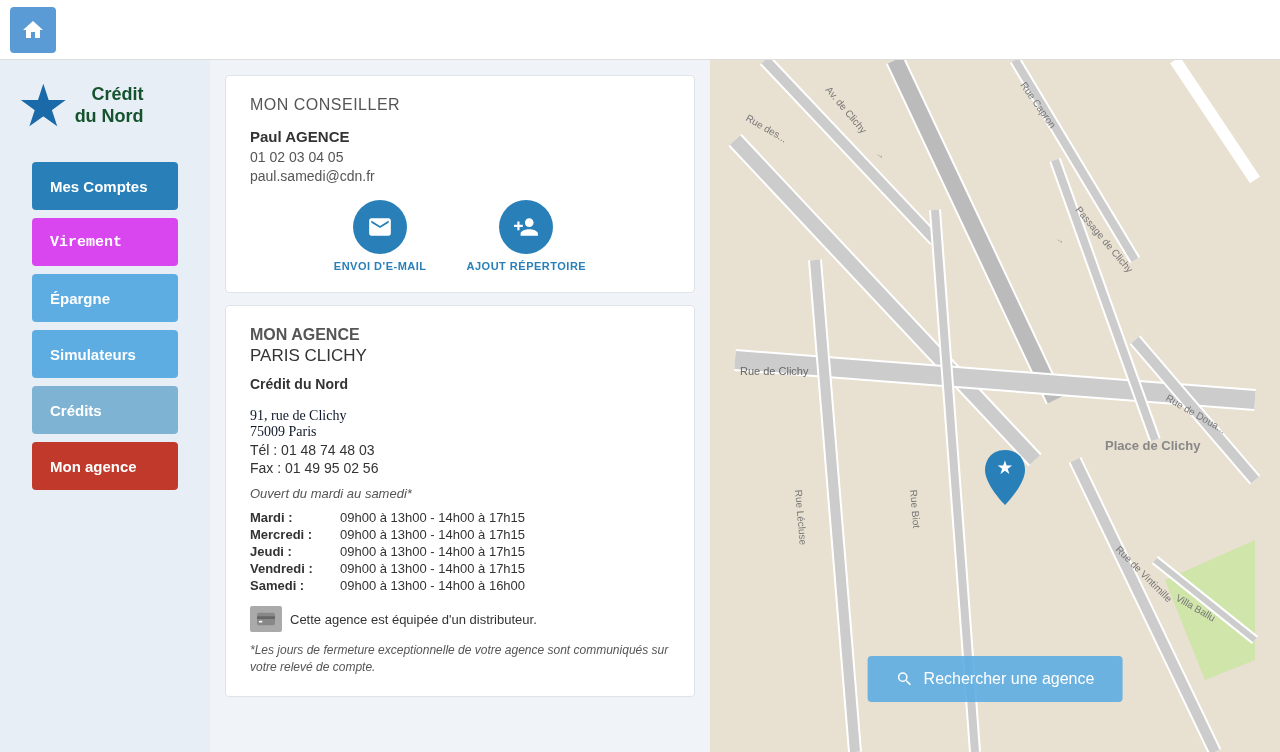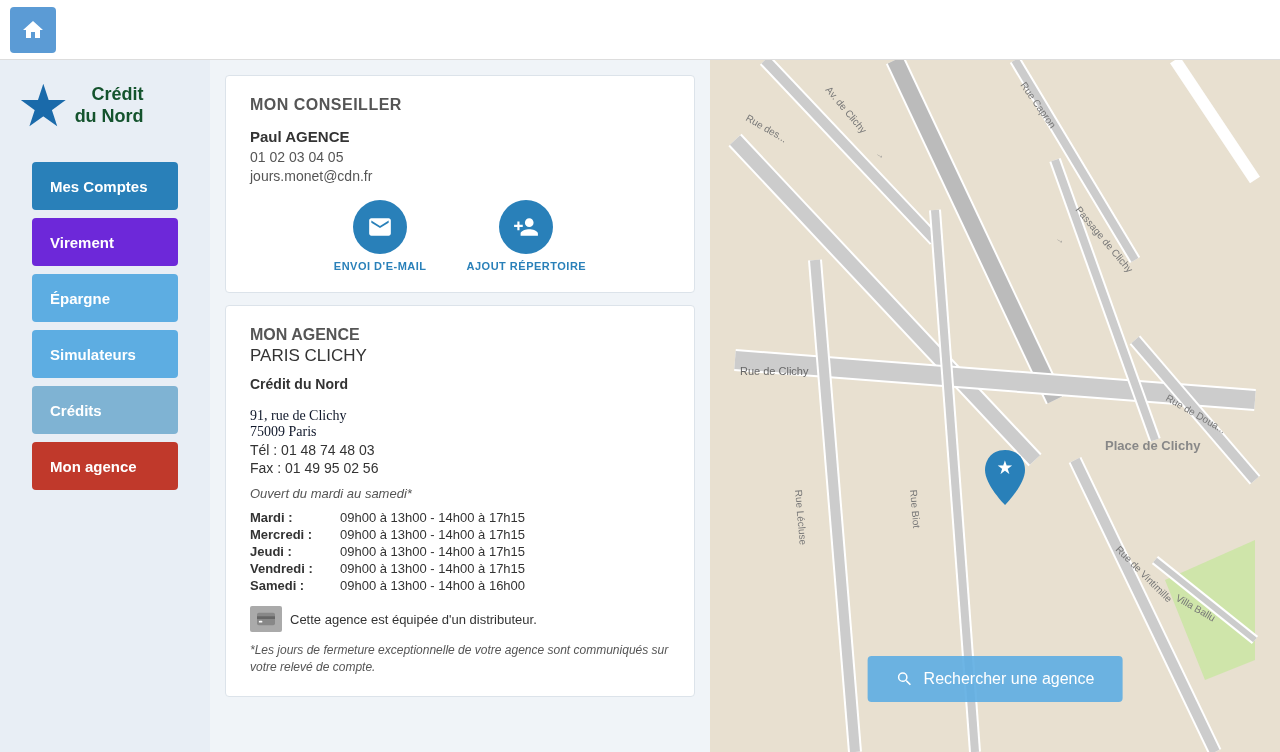--- a/index.html
+++ b/index.html
@@ -132,21 +132,21 @@
       padding-left: 18px;
       margin-bottom: 8px;
       cursor: pointer;
       font-size: 15px;
       font-weight: 600;
       color: white;
       text-decoration: none;
       border: none;
     }
     .nav-item.mes-comptes { background: #2980b9; }
-    .nav-item.virement { background: #6d28d9; }
+    .nav-item.virement { background: #d946ef; font-family: Liberation Mono, monospace; }
     .nav-item.epargne { background: #5dade2; }
     .nav-item.credits { background: #7fb3d3; }
     .nav-item.simulateurs { background: #5dade2; }
     .nav-item.mon-agence { background: #c0392b; }
 
     
     .content-area {
       flex: 1;
       display: flex;
       gap: 0;
@@ -164,21 +164,21 @@
     }
 
     .card {
       background: white;
       border: 1px solid #dce3ea;
       border-radius: 4px;
       padding: 20px 24px;
     }
     .card-title {
       font-size: 16px;
-      font-weight: bold;
+      font-weight: normal;
       color: #555;
       text-transform: uppercase;
       letter-spacing: 0.5px;
       margin-bottom: 14px;
     }
     .advisor-name {
       font-size: 15px;
       font-weight: bold;
       color: #333;
       margin-bottom: 4px;
@@ -367,21 +367,21 @@
   </div>
 
   <div class="content-area">
 
     <div class="cards-column">
 
       <div class="card">
         <div class="card-title">MON CONSEILLER</div>
         <div class="advisor-name">Paul AGENCE</div>
         <div class="advisor-phone">01 02 03 04 05</div>
-        <div class="advisor-email">jours.monet@cdn.fr</div>
+        <div class="advisor-email">paul.samedi@cdn.fr</div>
         <div class="action-icons">
           <div class="action-icon-item">
             <div class="icon-circle">
               <svg width="26" height="26" viewBox="0 0 24 24" fill="white">
                 <path d="M20 4H4c-1.1 0-2 .9-2 2v12c0 1.1.9 2 2 2h16c1.1 0 2-.9 2-2V6c0-1.1-.9-2-2-2zm0 4l-8 5-8-5V6l8 5 8-5v2z"></path>
               </svg>
             </div>
             <span class="icon-label">ENVOI D'E-MAIL</span>
           </div>
           <div class="action-icon-item">

